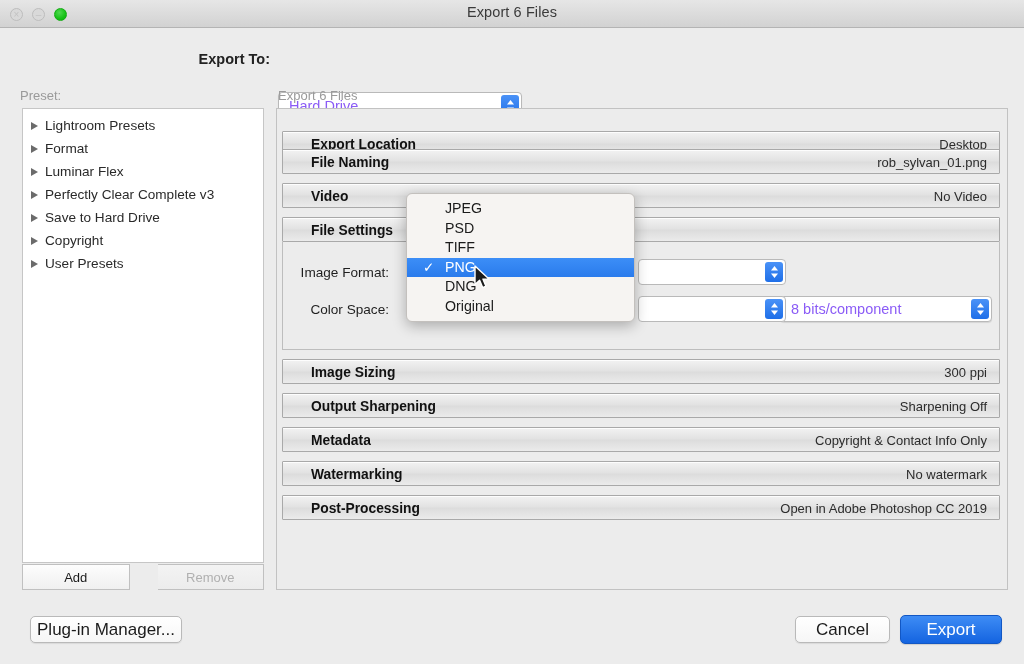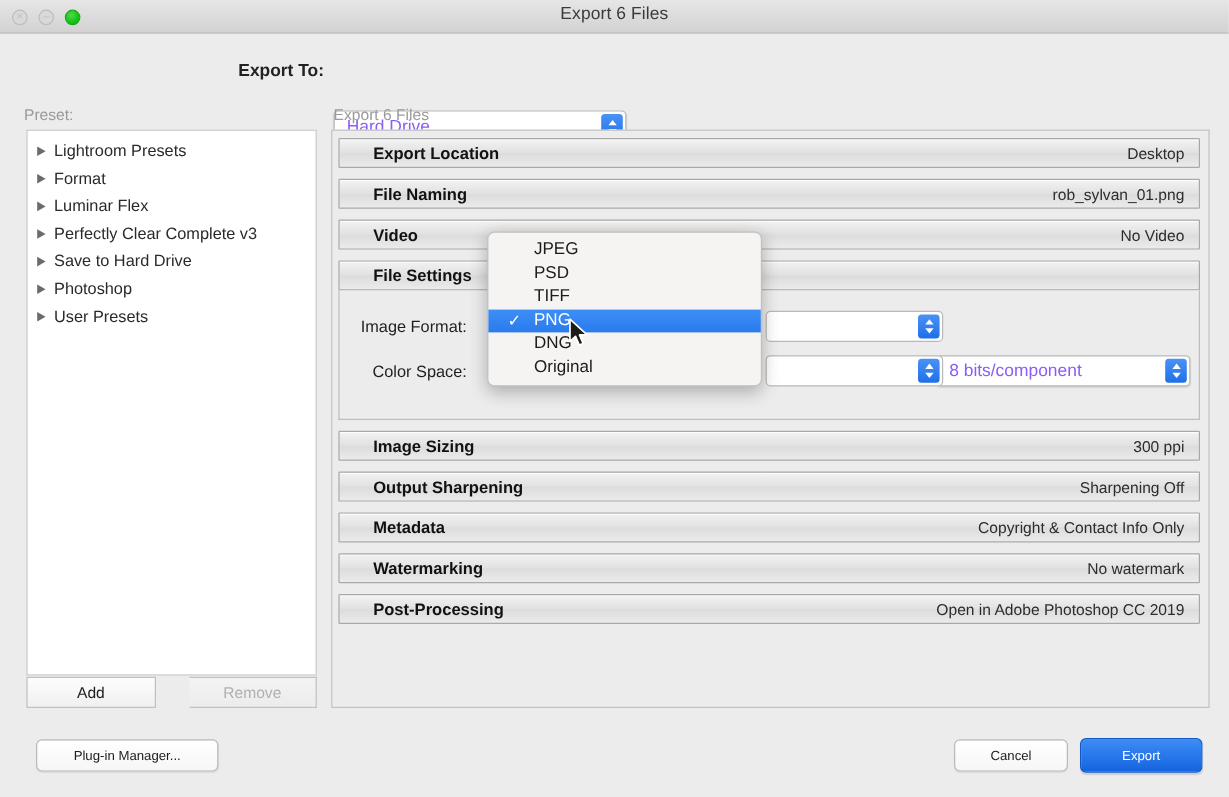--- a/index.html
+++ b/index.html
@@ -228,21 +228,21 @@
     color: #1f1f1f;
     text-align: right;
     white-space: nowrap;
   }
 
   
   .btn {
     position: absolute;
     box-sizing: border-box;
     border-radius: 5px;
-    font-size: 11px;
+    font-size: 17px;
     display: flex;
     align-items: center;
     justify-content: center;
     white-space: nowrap;
   }
   .btn-plain {
     background: linear-gradient(to bottom, #ffffff 0%, #f6f6f6 100%);
     border: 1px solid #b9b9b9;
     color: #1b1b1b;
     box-shadow: 0 1px 1px rgba(0,0,0,0.08);
@@ -357,36 +357,36 @@
     <div class="preset-item">
       <span class="disclosure"></span>
       <span>Perfectly Clear Complete v3</span>
     </div>
     <div class="preset-item">
       <span class="disclosure"></span>
       <span>Save to Hard Drive</span>
     </div>
     <div class="preset-item">
       <span class="disclosure"></span>
-      <span>Photoshop</span>
+      <span>Copyright</span>
     </div>
     <div class="preset-item">
       <span class="disclosure"></span>
       <span>User Presets</span>
     </div>
   </div>
 
   <div class="addremove">
     <div class="ar-btn">Add</div>
     <div class="ar-btn disabled">Remove</div>
   </div>
 
   <div class="main-panel">
 
-    <div class="section-header" style="top:6px;left:5px;">
+    <div class="section-header" style="top:22px;left:5px;">
       <span class="sh-title">Export Location</span>
       <span class="sh-value">Desktop</span>
     </div>
 
     <div class="section-header" style="top:40px;left:5px;">
       <span class="sh-title">File Naming</span>
       <span class="sh-value">rob_sylvan_01.png</span>
     </div>
 
     <div class="section-header" style="top:74px;left:5px;padding-left:19px;">

